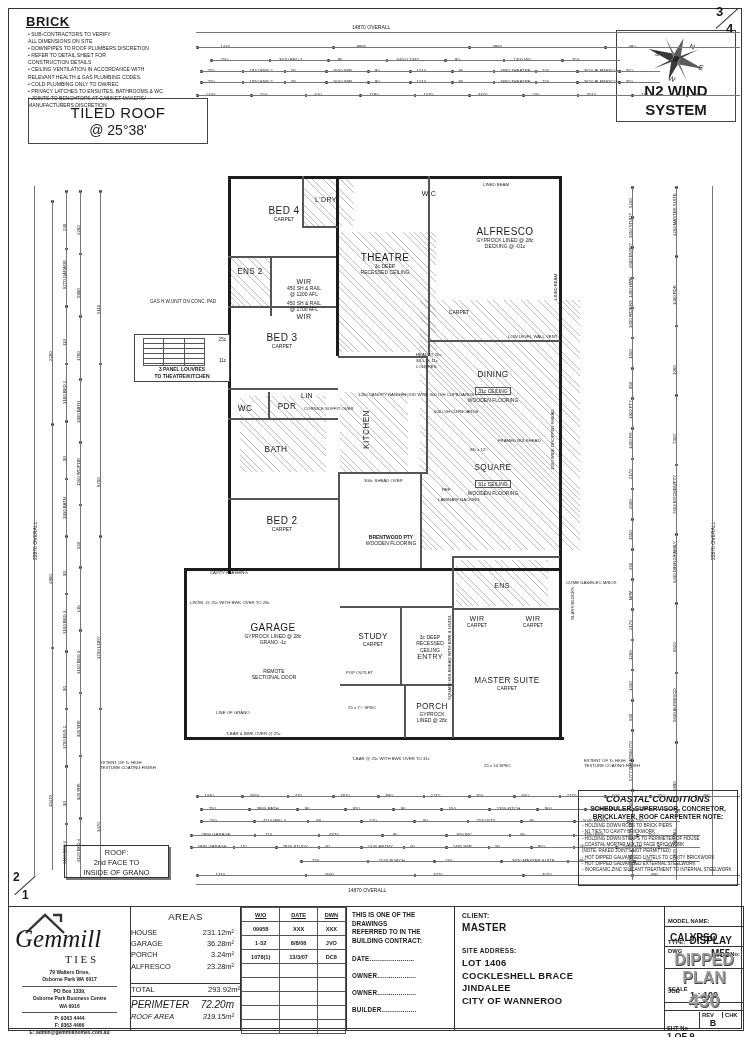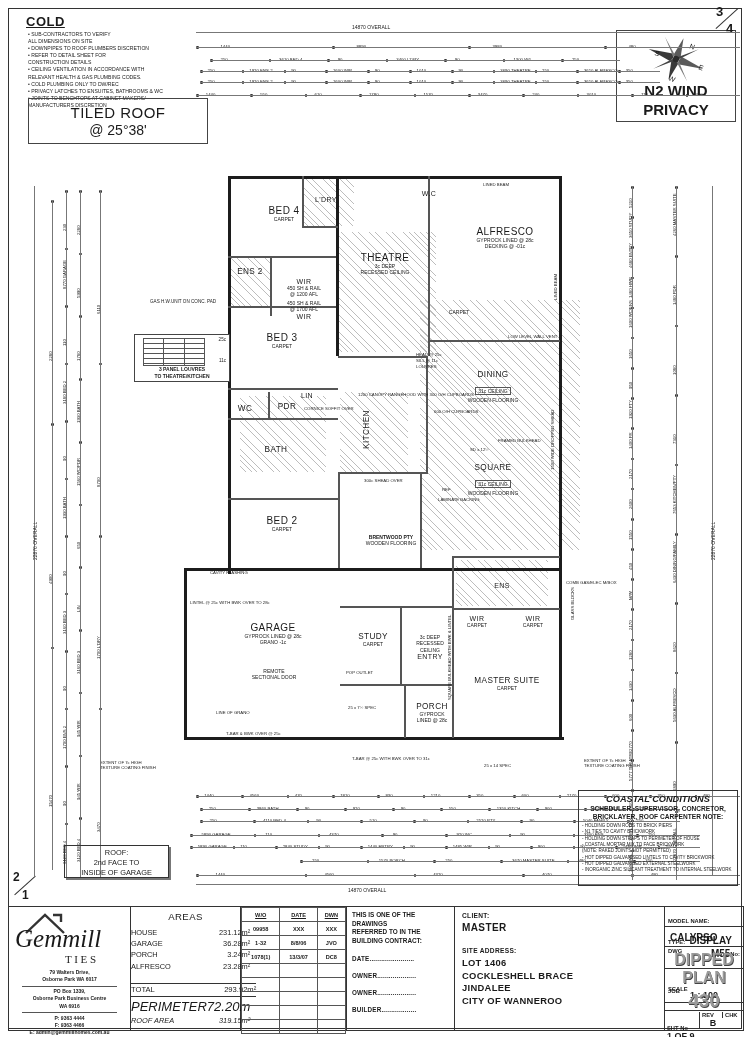--- a/index.html
+++ b/index.html
@@ -89,21 +89,21 @@
   .rooficon{position:absolute;left:14px;top:4px;width:46px;height:24px;}
   .addr{position:absolute;left:0;top:62px;width:100%;text-align:center;font-size:5px;line-height:7.3px;font-weight:bold;}
   .addr .rule{width:78%;margin:2px auto;height:.6px;background:#555;}
 
   .areas{position:absolute;left:122px;top:0;width:110px;height:100%;}
   .areas .hd{text-align:center;font-size:9.6px;padding-top:4px;letter-spacing:.4px;}
   .areas table{width:100%;border-collapse:collapse;margin-top:5px;}
   .areas td{font-size:7.4px;padding:1.1px 0;}
   .areas td.v{text-align:right;padding-right:6px;}
   .areas .tot td{border-top:1.1px solid #333;border-bottom:1.1px solid #333;font-size:7.6px;padding:1.5px 0;}
-  .areas .per td{font-size:13px;font-style:italic;padding-top:2px;}
+  .areas .per td{font-size:10px;font-style:italic;padding-top:2px;}
 
   .revs{position:absolute;left:232px;top:0;width:106px;height:100%;}
   .revs table{width:100%;height:100%;border-collapse:collapse;}
   .revs th,.revs td{border:.8px solid #555;font-size:5.6px;text-align:center;font-weight:bold;height:11px;}
   .revs th{font-size:5.6px;text-decoration:underline;}
 
   .contract{position:absolute;left:338px;top:0;width:108px;height:100%;padding:4px 4px 0 5px;box-sizing:border-box;}
   .contract .ct{font-size:6.4px;line-height:8.6px;font-weight:bold;}
   .contract .ln{font-size:6.3px;margin-top:10px;font-weight:bold;letter-spacing:.2px;}
 
@@ -118,21 +118,21 @@
   .mval{font-size:10px;font-weight:bold;}
   .bigval{font-size:16px;font-weight:bold;color:#9a9a9a;text-shadow:.7px .7px 0 #444;}
 </style>
 </head>
 <body>
 
 <div id="sheet">
 
   <div class="bx outerborder"></div>
 
-  <div class="bx notes-title ul bold">COLD</div>
+  <div class="bx notes-title ul bold">BRICK</div>
   <div class="bx notes-list" id="notesList">
       <div>• SUB-CONTRACTORS TO VERIFY</div>
       <div>   ALL DIMENSIONS ON SITE</div>
       <div>• DOWNPIPES TO ROOF PLUMBERS DISCRETION</div>
       <div>• REFER TO DETAIL SHEET FOR</div>
       <div>   CONSTRUCTION DETAILS</div>
       <div>• CEILING VENTILATION IN ACCORDANCE WITH</div>
       <div>   RELEVANT HEALTH &amp; GAS PLUMBING CODES.</div>
       <div>• COLD PLUMBING ONLY TO DW/REC</div>
       <div>• PRIVACY LATCHES TO ENSUITES, BATHROOMS &amp; WC</div>
@@ -157,21 +157,21 @@
         <polygon points="13,41 29,27 31,24 27,26" fill="#444"></polygon>
         <polygon points="49,41 33,27 31,24 35,26" fill="#777"></polygon>
         <circle cx="31" cy="24" r="3.2" fill="#2a2a2a"></circle>
       </g>
       <text x="44" y="13" font-size="7" fill="#111" transform="rotate(20 44 13)">N</text>
       <text x="9" y="20" font-size="7" fill="#111" transform="rotate(20 9 20)">S</text>
       <text x="53" y="34" font-size="7" fill="#111" transform="rotate(20 53 34)">E</text>
       <text x="23" y="45" font-size="7" fill="#111" transform="rotate(20 23 45)">W</text>
     </svg>
     <div class="w1">N2 WIND</div>
-    <div class="w2">PRIVACY</div>
+    <div class="w2">SYSTEM</div>
   </div>
 
   <div class="bx cutcorner">
     <div class="cs"></div>
     <div class="c3">3</div>
     <div class="c4">4</div>
   </div>
 
   <div id="plan">
 
@@ -741,21 +741,21 @@
     </div>
     <div class="m25">25c</div>
     <div class="m11">11c</div>
     <div class="t1">3 PANEL LOUVRES</div>
     <div class="t2">TO THEATRE/KITCHEN</div>
   </div>
 
   <div class="bx note-garage">
     <div>ROOF:</div>
     <div>2nd FACE TO</div>
-    <div>INSIDE OF GARAGE</div>
+    <div>INSIDE OF GRANO</div>
   </div>
   <div class="bx sec21">
     <div class="s"></div>
     <div class="a">2</div>
     <div class="b">1</div>
   </div>
 
   <div class="bx coastal">
     <h4>COASTAL CONDITIONS</h4>
     <div class="sub">SCHEDULER, SUPERVISOR, CONCRETOR,</div>

